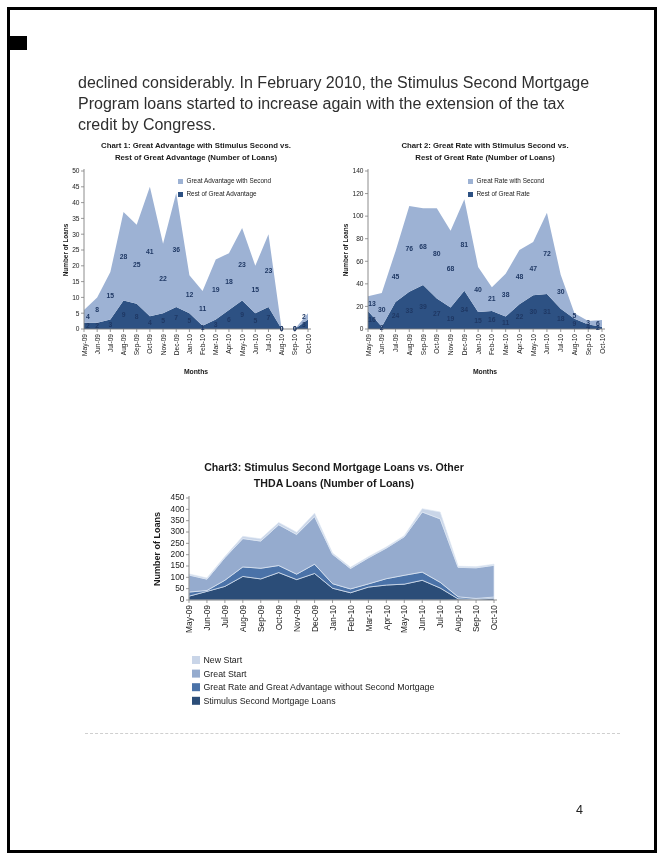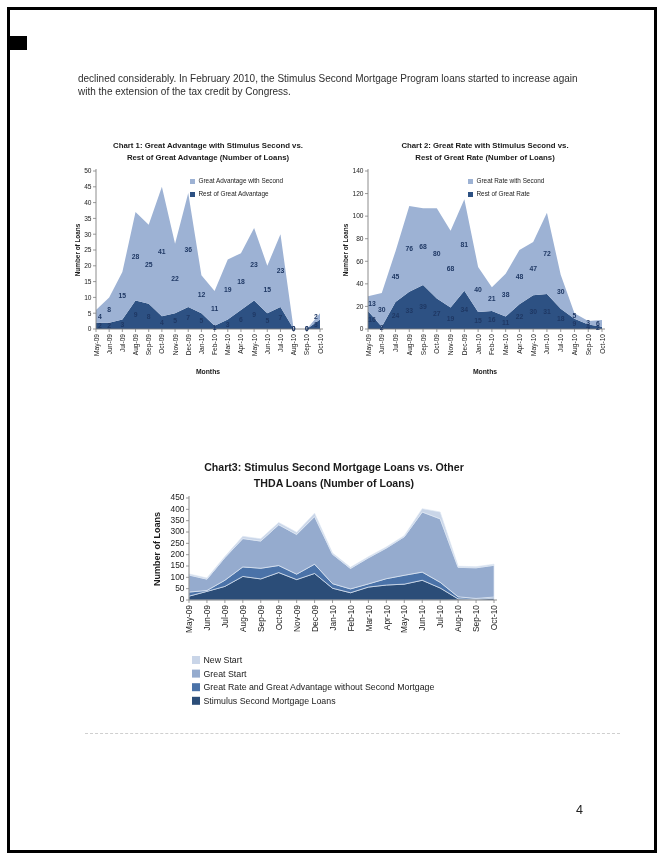--- a/index.html
+++ b/index.html
@@ -1,22 +1,22 @@
 <!DOCTYPE html>
 <html><head>
 <meta charset="utf-8">
 <style>
   html,body{margin:0;padding:0;background:#fff;}
   body{width:665px;height:860px;overflow:hidden;font-family:"Liberation Sans",sans-serif;}
   .page{position:relative;width:665px;height:860px;background:#fff;}
   .frame{position:absolute;left:7px;top:7px;width:644px;height:840px;border:3px solid #000;}
   .corner-mark{position:absolute;left:9px;top:36px;width:18px;height:14px;background:#000;}
-  .para{position:absolute;left:78px;top:72px;width:520px;margin:0;font-size:10px;line-height:1.32;color:#2e2e2e;}
+  .para{position:absolute;left:78px;top:72px;width:520px;margin:0;font-size:16px;line-height:1.32;color:#2e2e2e;}
   .chart{position:absolute;}
-  #chart-0{left:72px;top:137px;}
+  #chart-0{left:60px;top:137px;}
   #chart-1{left:340px;top:137px;}
   #chart-2{left:144px;top:456px;}
   .faint-row{position:absolute;left:85px;top:733px;width:535px;height:0;border-top:1px dashed #cfcfcf;}
   .pagenum{position:absolute;left:576px;top:803px;font-size:12.5px;color:#222;}
   svg text{font-family:"Liberation Sans",sans-serif;}
 </style>
 </head>
 <body>
 
 <div class="page">

